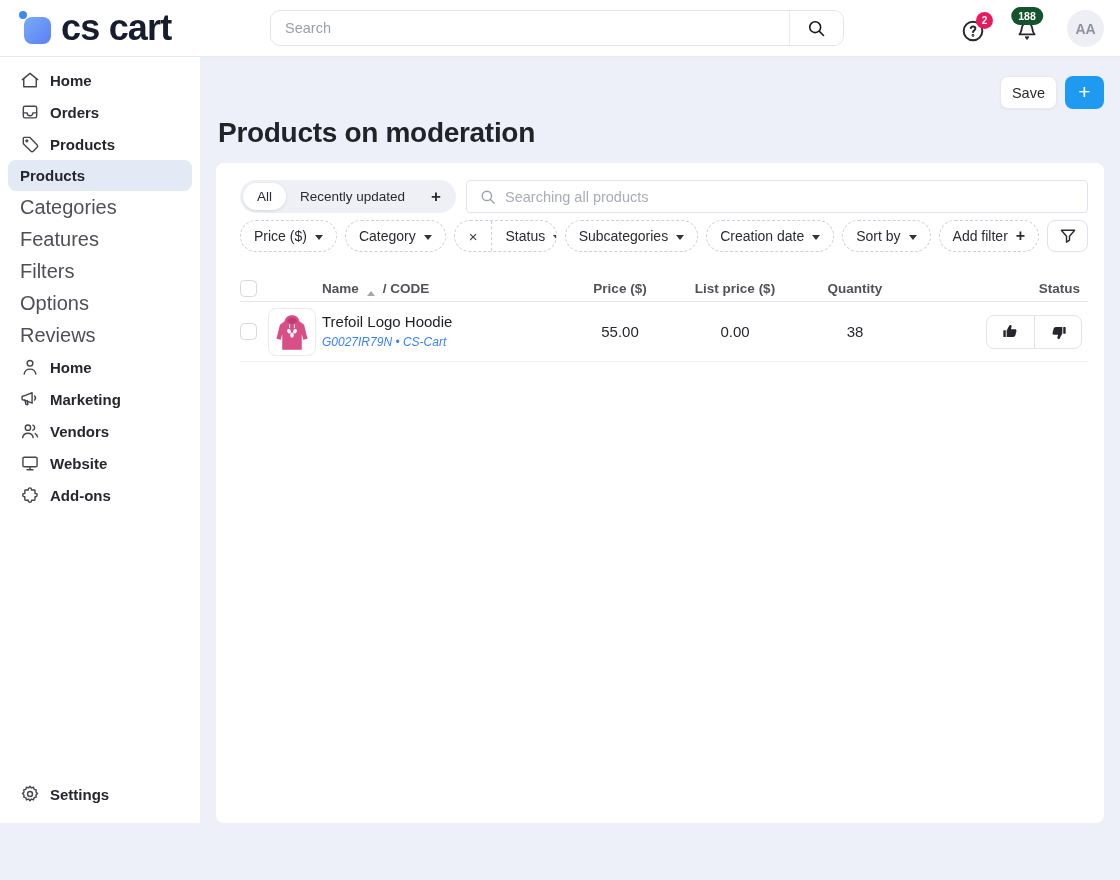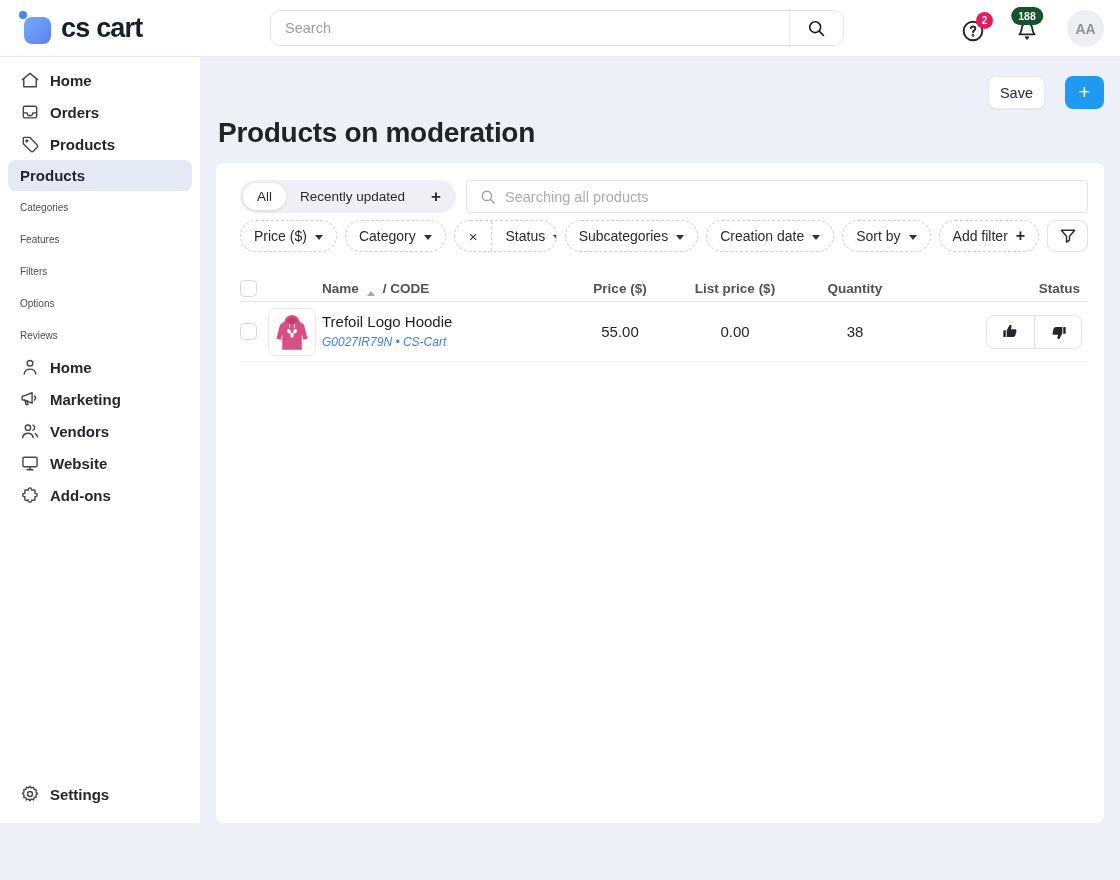--- a/index.html
+++ b/index.html
@@ -16,21 +16,21 @@
     position:absolute; top:0; left:0; width:1120px; height:57px;
     background:#fff; border-bottom:1px solid #e9eaf1;
     display:flex; align-items:center; z-index:20;
   }
   .logo { display:flex; align-items:center; margin-left:16px; cursor:pointer; }
   .logo-mark { position:relative; width:36px; height:40px; }
   .logo-dot { position:absolute; left:3px; top:3px; width:8px; height:8px; border-radius:50%;
     background:#4187f2; }
   .logo-square { position:absolute; left:8px; top:9px; width:27px; height:27px; border-radius:8px;
     background:linear-gradient(135deg,#79aaf7 0%,#5b80f2 100%); }
-  .logo-text { font-size:27px; font-weight:600; letter-spacing:-0.8px; color:#181d2d; margin-left:9px; }
+  .logo-text { font-size:36px; font-weight:600; letter-spacing:-0.8px; color:#181d2d; margin-left:9px; }
   .hsearch {
     position:absolute; left:270px; top:10px; width:574px; height:36px;
     border:1px solid #e3e5ec; border-radius:10px; background:#fff;
     display:flex; align-items:stretch; overflow:hidden;
   }
   .hsearch input {
     flex:1; border:none; outline:none; padding:0 14px; font-size:14.5px;
     font-family:inherit; color:#2a2b31; background:transparent;
   }
   .hsearch input::placeholder { color:#9b9fa9; }
@@ -62,29 +62,29 @@
     position:absolute; top:57px; left:0; width:200px; height:766px;
     background:#fff; display:flex; flex-direction:column; z-index:10;
   }
   .nav { padding-top:7px; }
   .nav-item {
     height:32px; display:flex; align-items:center; cursor:pointer;
     font-size:15px; color:#26272e;
   }
   .nav-item.top { padding-left:20px; font-weight:700; gap:10px; }
   .nav-item.top .nicon { width:20px; height:20px; display:flex; align-items:center; justify-content:center; }
-  .nav-item.sub { padding-left:20px; font-weight:400; font-size:10px; color:#4e4f58; }
+  .nav-item.sub { padding-left:20px; font-weight:400; font-size:20px; color:#4e4f58; }
   .nav-item.active {
     margin:0 8px; padding-left:12px; height:31px; border-radius:8px;
     background:#e3e9f5; font-weight:700; font-size:15px; color:#26272e;
   }
   .nav-bottom { margin-top:auto; padding-bottom:13px; }
   
   .main { position:absolute; left:200px; top:57px; width:920px; height:823px; }
-  .actions { position:absolute; top:19px; right:16px; display:flex; gap:20px; }
+  .actions { position:absolute; top:19px; right:16px; display:flex; gap:8px; }
   .btn-save {
     height:33px; padding:0 11px; background:#fff; border:1px solid #e7e9ef; border-radius:8px;
     font-size:14.5px; color:#2a2b31; font-family:inherit; cursor:pointer;
     box-shadow:0 1px 2px rgba(20,30,60,.05);
   }
   .btn-add {
     width:39px; height:33px; background:#1e9bf0; border:none; border-radius:8px;
     color:#fff; font-size:21px; line-height:1; cursor:pointer; font-family:inherit;
     display:flex; align-items:center; justify-content:center; padding-bottom:2px;
   }

